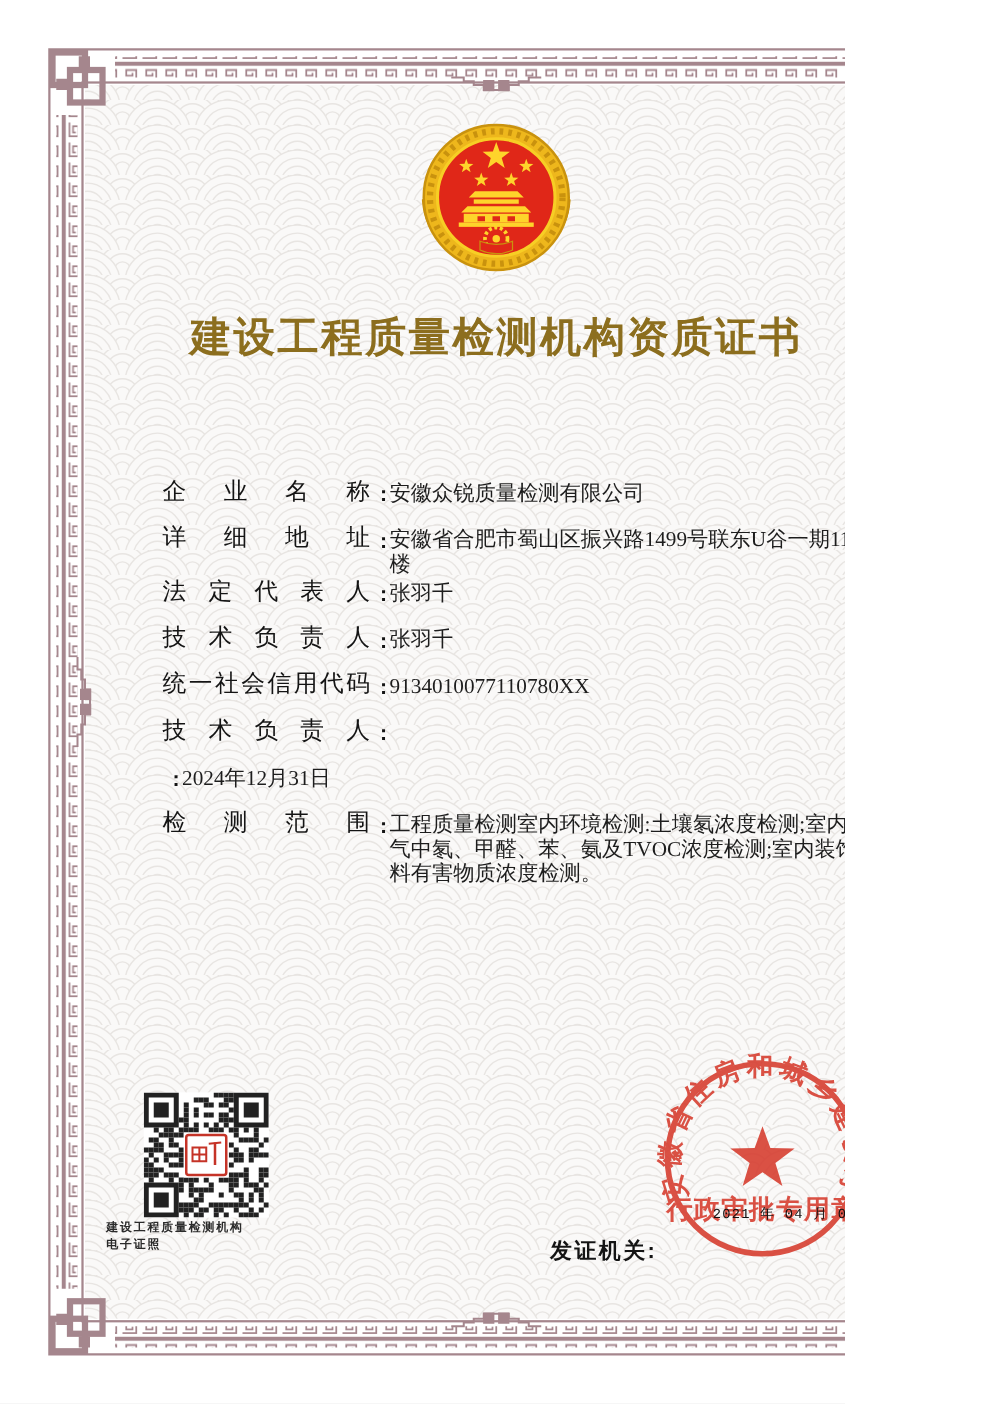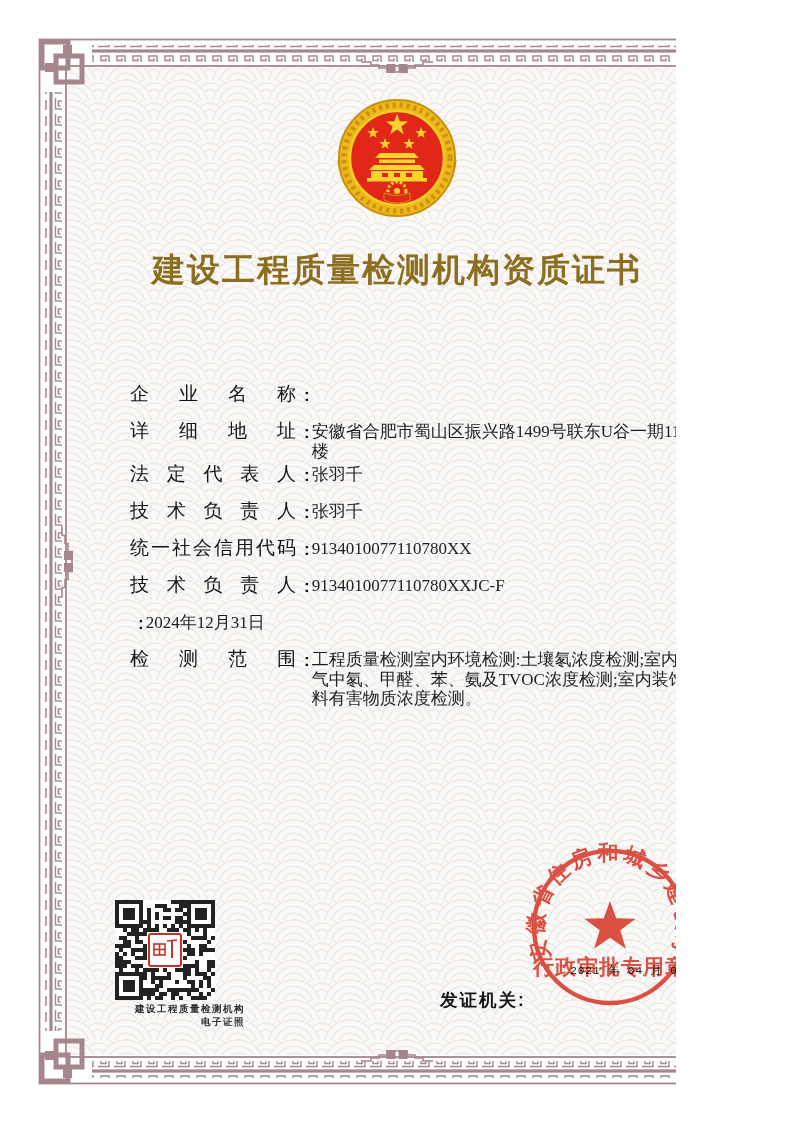--- a/index.html
+++ b/index.html
@@ -12,21 +12,21 @@
          font-family:"Liberation Sans",sans-serif;}
   .fields{position:absolute;left:130px;top:372px;width:574px;padding-top:10px;z-index:2;}
   .row{display:flex;align-items:flex-start;margin-bottom:13px;}
   .row.tight{margin-bottom:1px;}
   .flabel{display:inline-block;width:166px;flex:0 0 166px;font-weight:normal;color:#141414;
           font-size:19px;line-height:24px;text-align:justify;text-align-last:justify;}
   .colon{flex:0 0 auto;font-weight:bold;color:#141414;font-size:17px;line-height:20px;
          margin:4px 2px 0 8px;}
   .fvalue{flex:1 1 auto;font-family:"Liberation Serif",serif;color:#1d1d1d;font-size:17px;
           line-height:19.5px;margin-top:3px;}
-  .qr-block{position:absolute;left:85px;top:900px;width:160px;text-align:right;z-index:2;}
+  .qr-block{position:absolute;left:85px;top:874px;width:160px;text-align:left;z-index:2;}
   .qr{width:100px;height:100px;margin:0 auto;background:#fff;}
   .qr-cap{font-family:"Liberation Serif",serif;font-size:9.5px;letter-spacing:1.5px;
           color:#2b2b2b;line-height:13px;font-weight:bold;}
   .qr-cap.first{margin-top:3px;}
   .issuer-label{position:absolute;left:440px;top:988px;font-size:17.5px;font-weight:bold;
           color:#141414;letter-spacing:2px;z-index:3;}
   .seal{position:absolute;left:523px;top:840px;z-index:4;opacity:.88;}
   .issue-date{position:absolute;left:515px;top:963px;width:190px;text-align:right;z-index:5;
           font-family:Liberation Mono, monospace;font-size:11px;letter-spacing:1px;color:#111;}
   .seal-org{font-family:"Liberation Serif",serif;font-weight:bold;letter-spacing:4px;}
@@ -142,20 +142,21 @@
     <circle cx="73" cy="95" r="3" fill="#fed42b"></circle>
     <path d="M60,104 q13,6 26,0 l0,-7 q-13,5 -26,0 Z" fill="#e02718" stroke="#c9920e" stroke-width="1"></path>
   </svg>
 
   <h1 class="title">建设工程质量检测机构资质证书</h1>
 
   <div class="fields">
     <div class="row">
       <span class="flabel">企业名称</span>
         <span class="colon">:</span>
+        <span class="fvalue">安徽众锐质量检测有限公司</span>
     </div>
     <div class="row tight">
       <span class="flabel">详细地址</span>
         <span class="colon">:</span>
         <span class="fvalue">安徽省合肥市蜀山区振兴路1499号联东U谷一期11号楼</span>
     </div>
     <div class="row">
       <span class="flabel">法定代表人</span>
         <span class="colon">:</span>
         <span class="fvalue">张羽千</span>
@@ -166,21 +167,20 @@
         <span class="fvalue">张羽千</span>
     </div>
     <div class="row">
       <span class="flabel">统一社会信用代码</span>
         <span class="colon">:</span>
         <span class="fvalue">9134010077110780XX</span>
     </div>
     <div class="row">
       <span class="flabel">技术负责人</span>
         <span class="colon">:</span>
-        <span class="fvalue">9134010077110780XXJC-F</span>
     </div>
     <div class="row">
         <span class="colon">:</span>
         <span class="fvalue">2024年12月31日</span>
     </div>
     <div class="row">
       <span class="flabel">检测范围</span>
         <span class="colon">:</span>
         <span class="fvalue">工程质量检测室内环境检测:土壤氡浓度检测;室内空气中氡、甲醛、苯、氨及TVOC浓度检测;室内装饰材料有害物质浓度检测。</span>
     </div>

